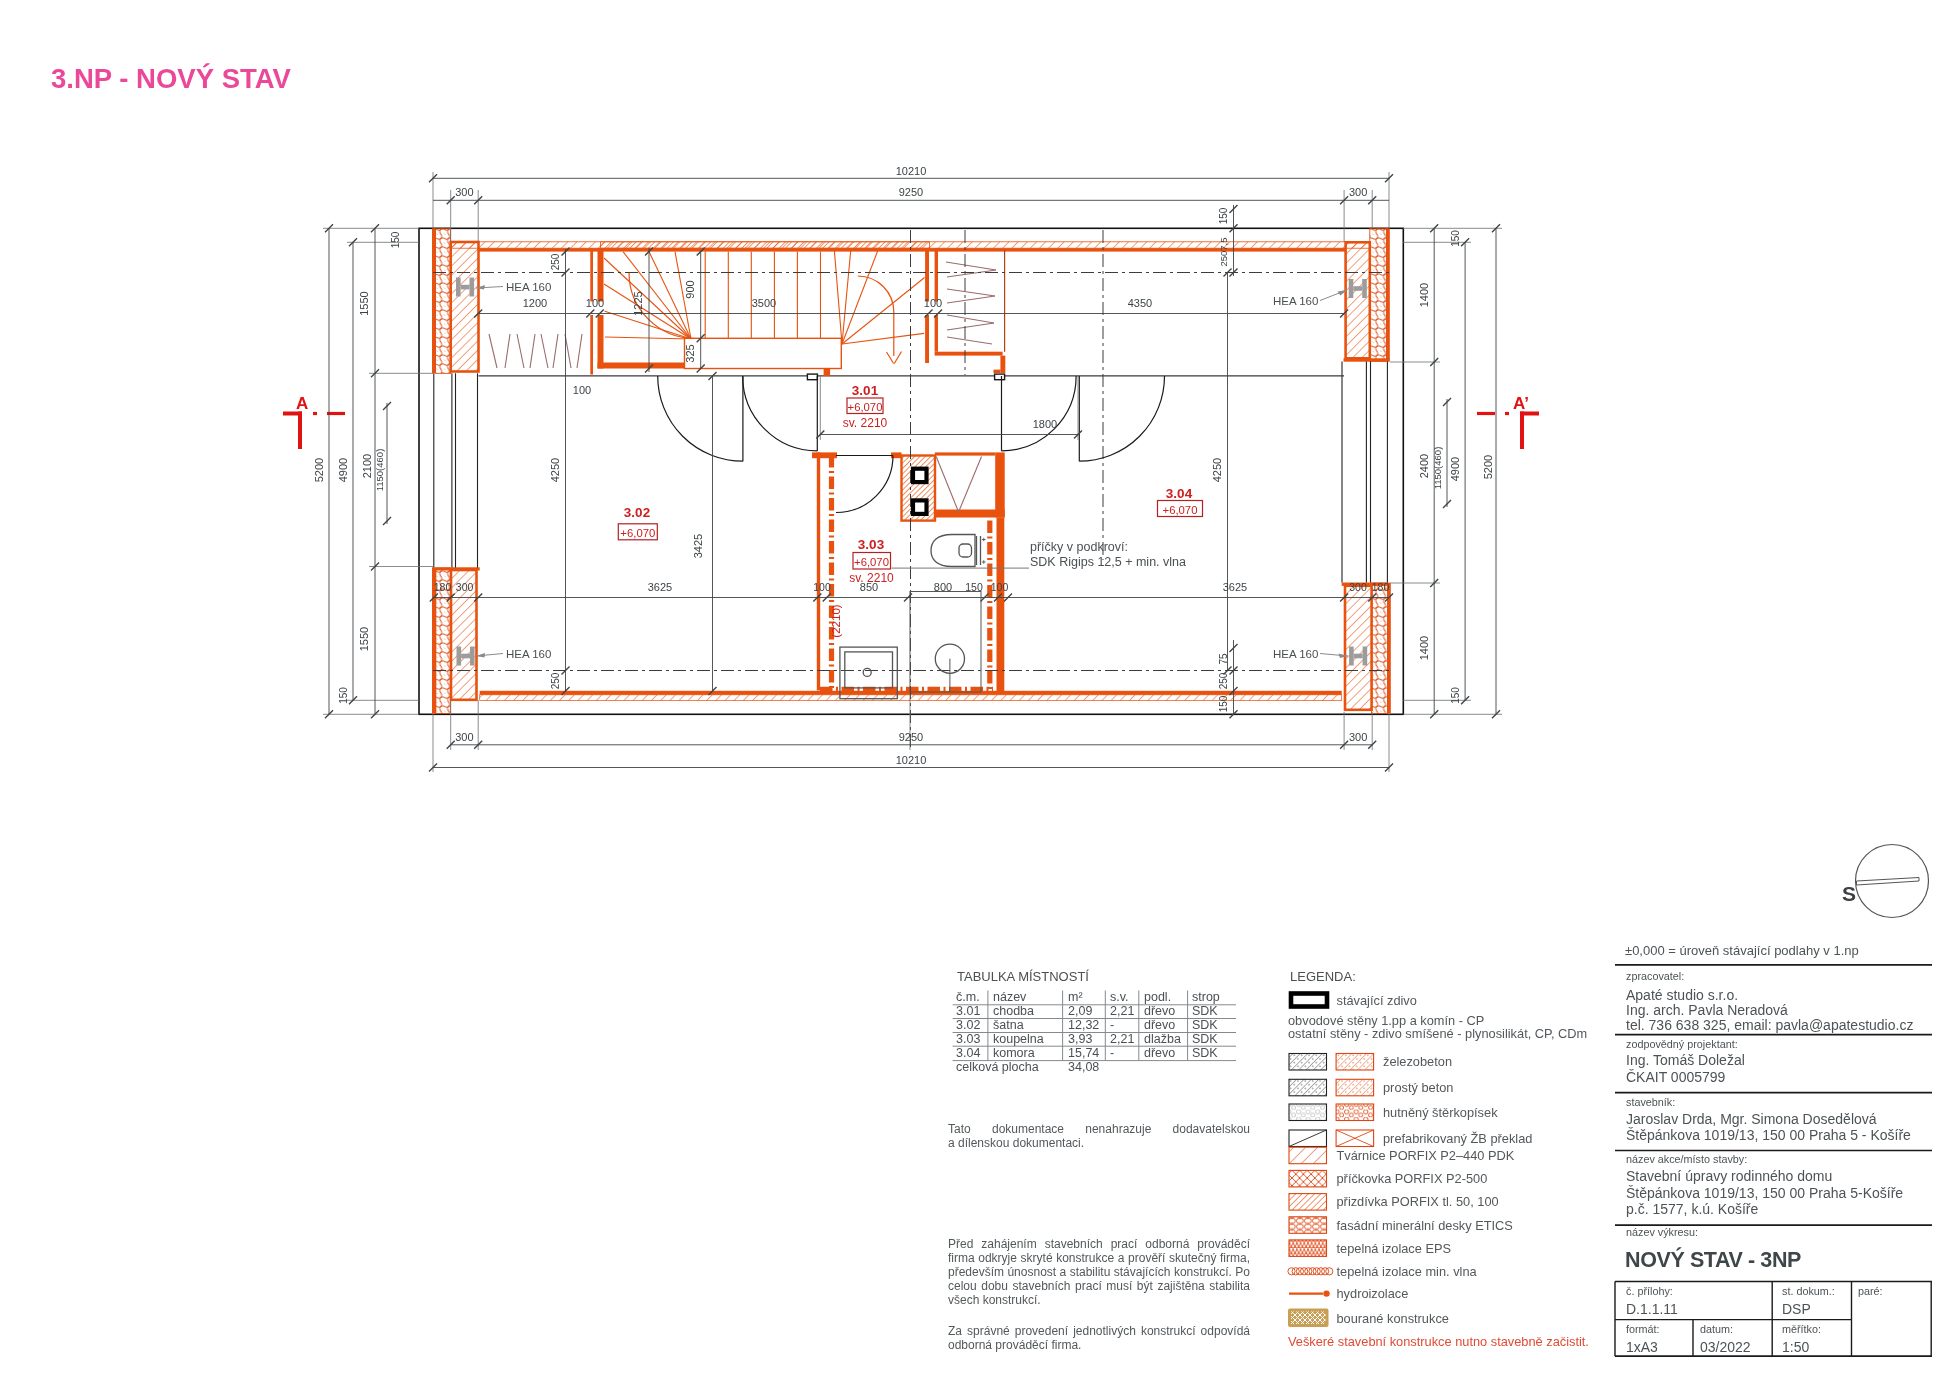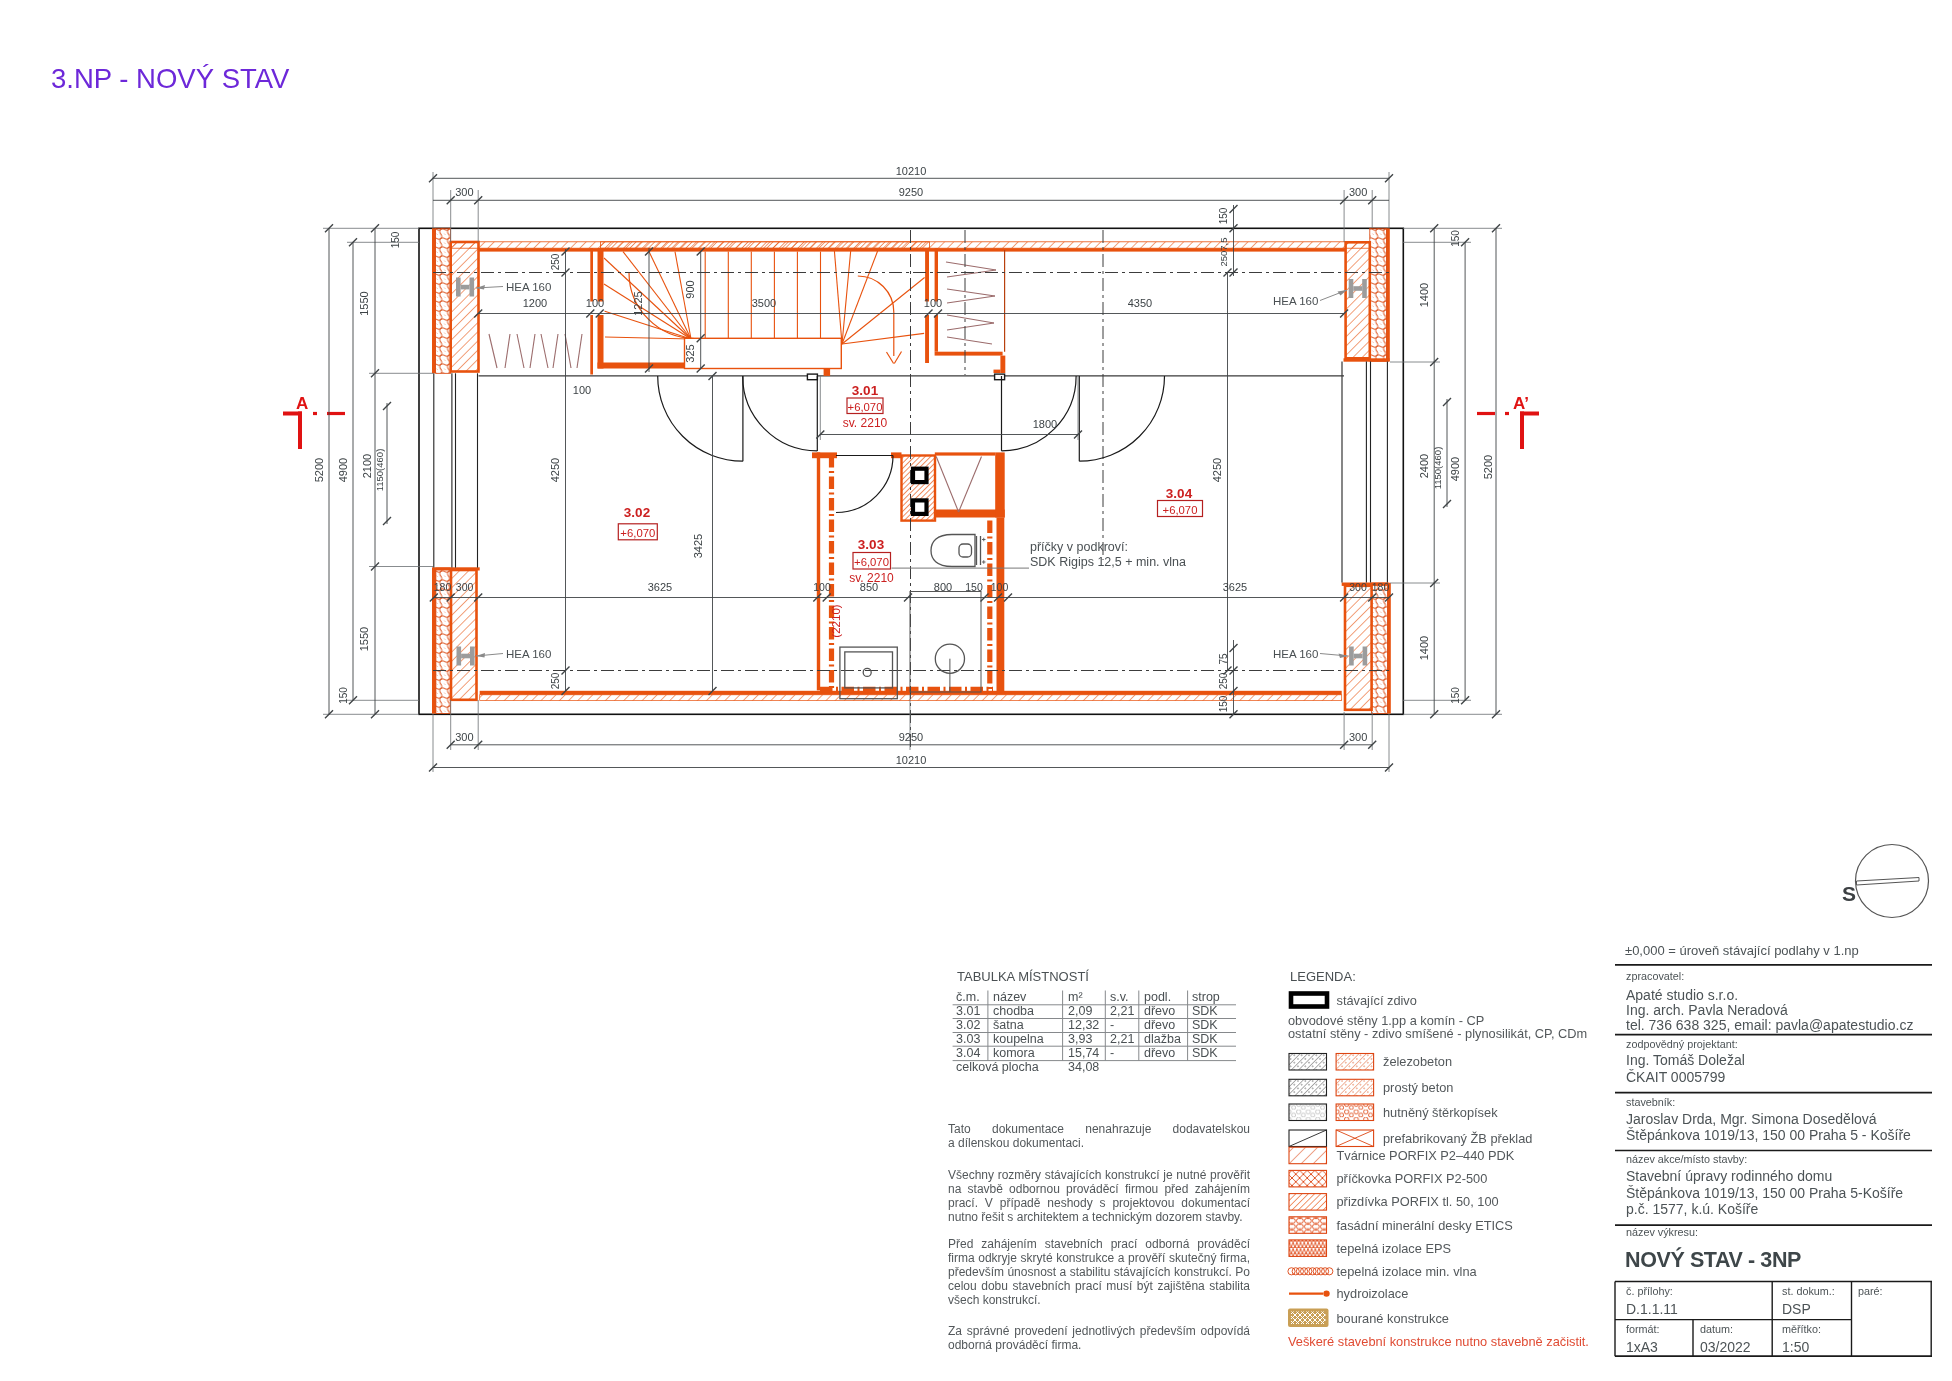--- a/index.html
+++ b/index.html
@@ -5,21 +5,21 @@
 html,body{margin:0;padding:0;background:#ffffff;font-family:"Liberation Sans",sans-serif}
 #page{position:relative;width:1952px;height:1381px;overflow:hidden;background:#fff}
 .abs{position:absolute}
 .note{position:absolute;width:302px;color:#53585b;font-size:12px;line-height:14px;text-align:justify;text-justify:inter-word}
 .note{text-align-last:left}
 </style>
 </head>
 <body>
 <div id="page">
 
-<div class="abs" style="left:51px;top:63px;font-size:27.5px;font-weight:normal;color:#6d28d9">3.NP - NOVÝ STAV</div>
+<div class="abs" style="left:51px;top:63px;font-size:27.5px;font-weight:bold;color:#ec4899">3.NP - NOVÝ STAV</div>
 <svg class="abs" style="left:0;top:0" width="1952" height="1381" viewBox="0 0 1952 1381">
 <defs>
 <pattern id="pd" width="6.5" height="6.5" patternUnits="userSpaceOnUse" patternTransform="rotate(45)">
           <line x1="0" y1="0" x2="0" y2="6.5" stroke="#e8520e" stroke-width="1.1"></line>
         </pattern>
 <pattern id="pdt" width="4.4" height="4.4" patternUnits="userSpaceOnUse" patternTransform="rotate(45)">
           <line x1="0" y1="0" x2="0" y2="4.4" stroke="#e8520e" stroke-width="1.2"></line>
         </pattern>
 <pattern id="pdc" width="3.8" height="3.8" patternUnits="userSpaceOnUse" patternTransform="rotate(45)">
           <line x1="0" y1="0" x2="0" y2="3.8" stroke="#e8520e" stroke-width="1.3"></line>
@@ -761,18 +761,17 @@
         <text x="1625" y="955" font-size="13">±0,000 = úroveň stávající podlahy v 1.np</text>
       </g>
 
 <g>
         <text x="1625" y="1267" font-size="21.5" font-weight="bold" letter-spacing="-0.4" fill="#3e4649" font-family="Liberation Sans,sans-serif">NOVÝ STAV - 3NP</text>
       </g>
 </svg>
 
 <div class="note" style="left:948px;top:1122px">Tato dokumentace nenahrazuje dodavatelskou a&nbsp;dílenskou dokumentaci.</div>
 
-<div class="note" style="left:948px;top:1168px">Všechny rozměry stávajících konstrukcí je nutné prověřit na stavbě odbornou prováděcí firmou před zahájením prací. V případě neshody s projektovou dokumentací nutno řešit s architektem a technickým dozorem stavby.</div>
 
 <div class="note" style="left:948px;top:1237px">Před zahájením stavebních prací odborná prováděcí firma odkryje skryté konstrukce a prověří skutečný firma, především únosnost a stabilitu stávajících konstrukcí. Po celou dobu stavebních prací musí být zajištěna stabilita všech konstrukcí.</div>
 
-<div class="note" style="left:948px;top:1324px">Za správné provedení jednotlivých především odpovídá odborná prováděcí firma.</div>
+<div class="note" style="left:948px;top:1324px">Za správné provedení jednotlivých konstrukcí odpovídá odborná prováděcí firma.</div>
 </div>
 
 </body></html>

